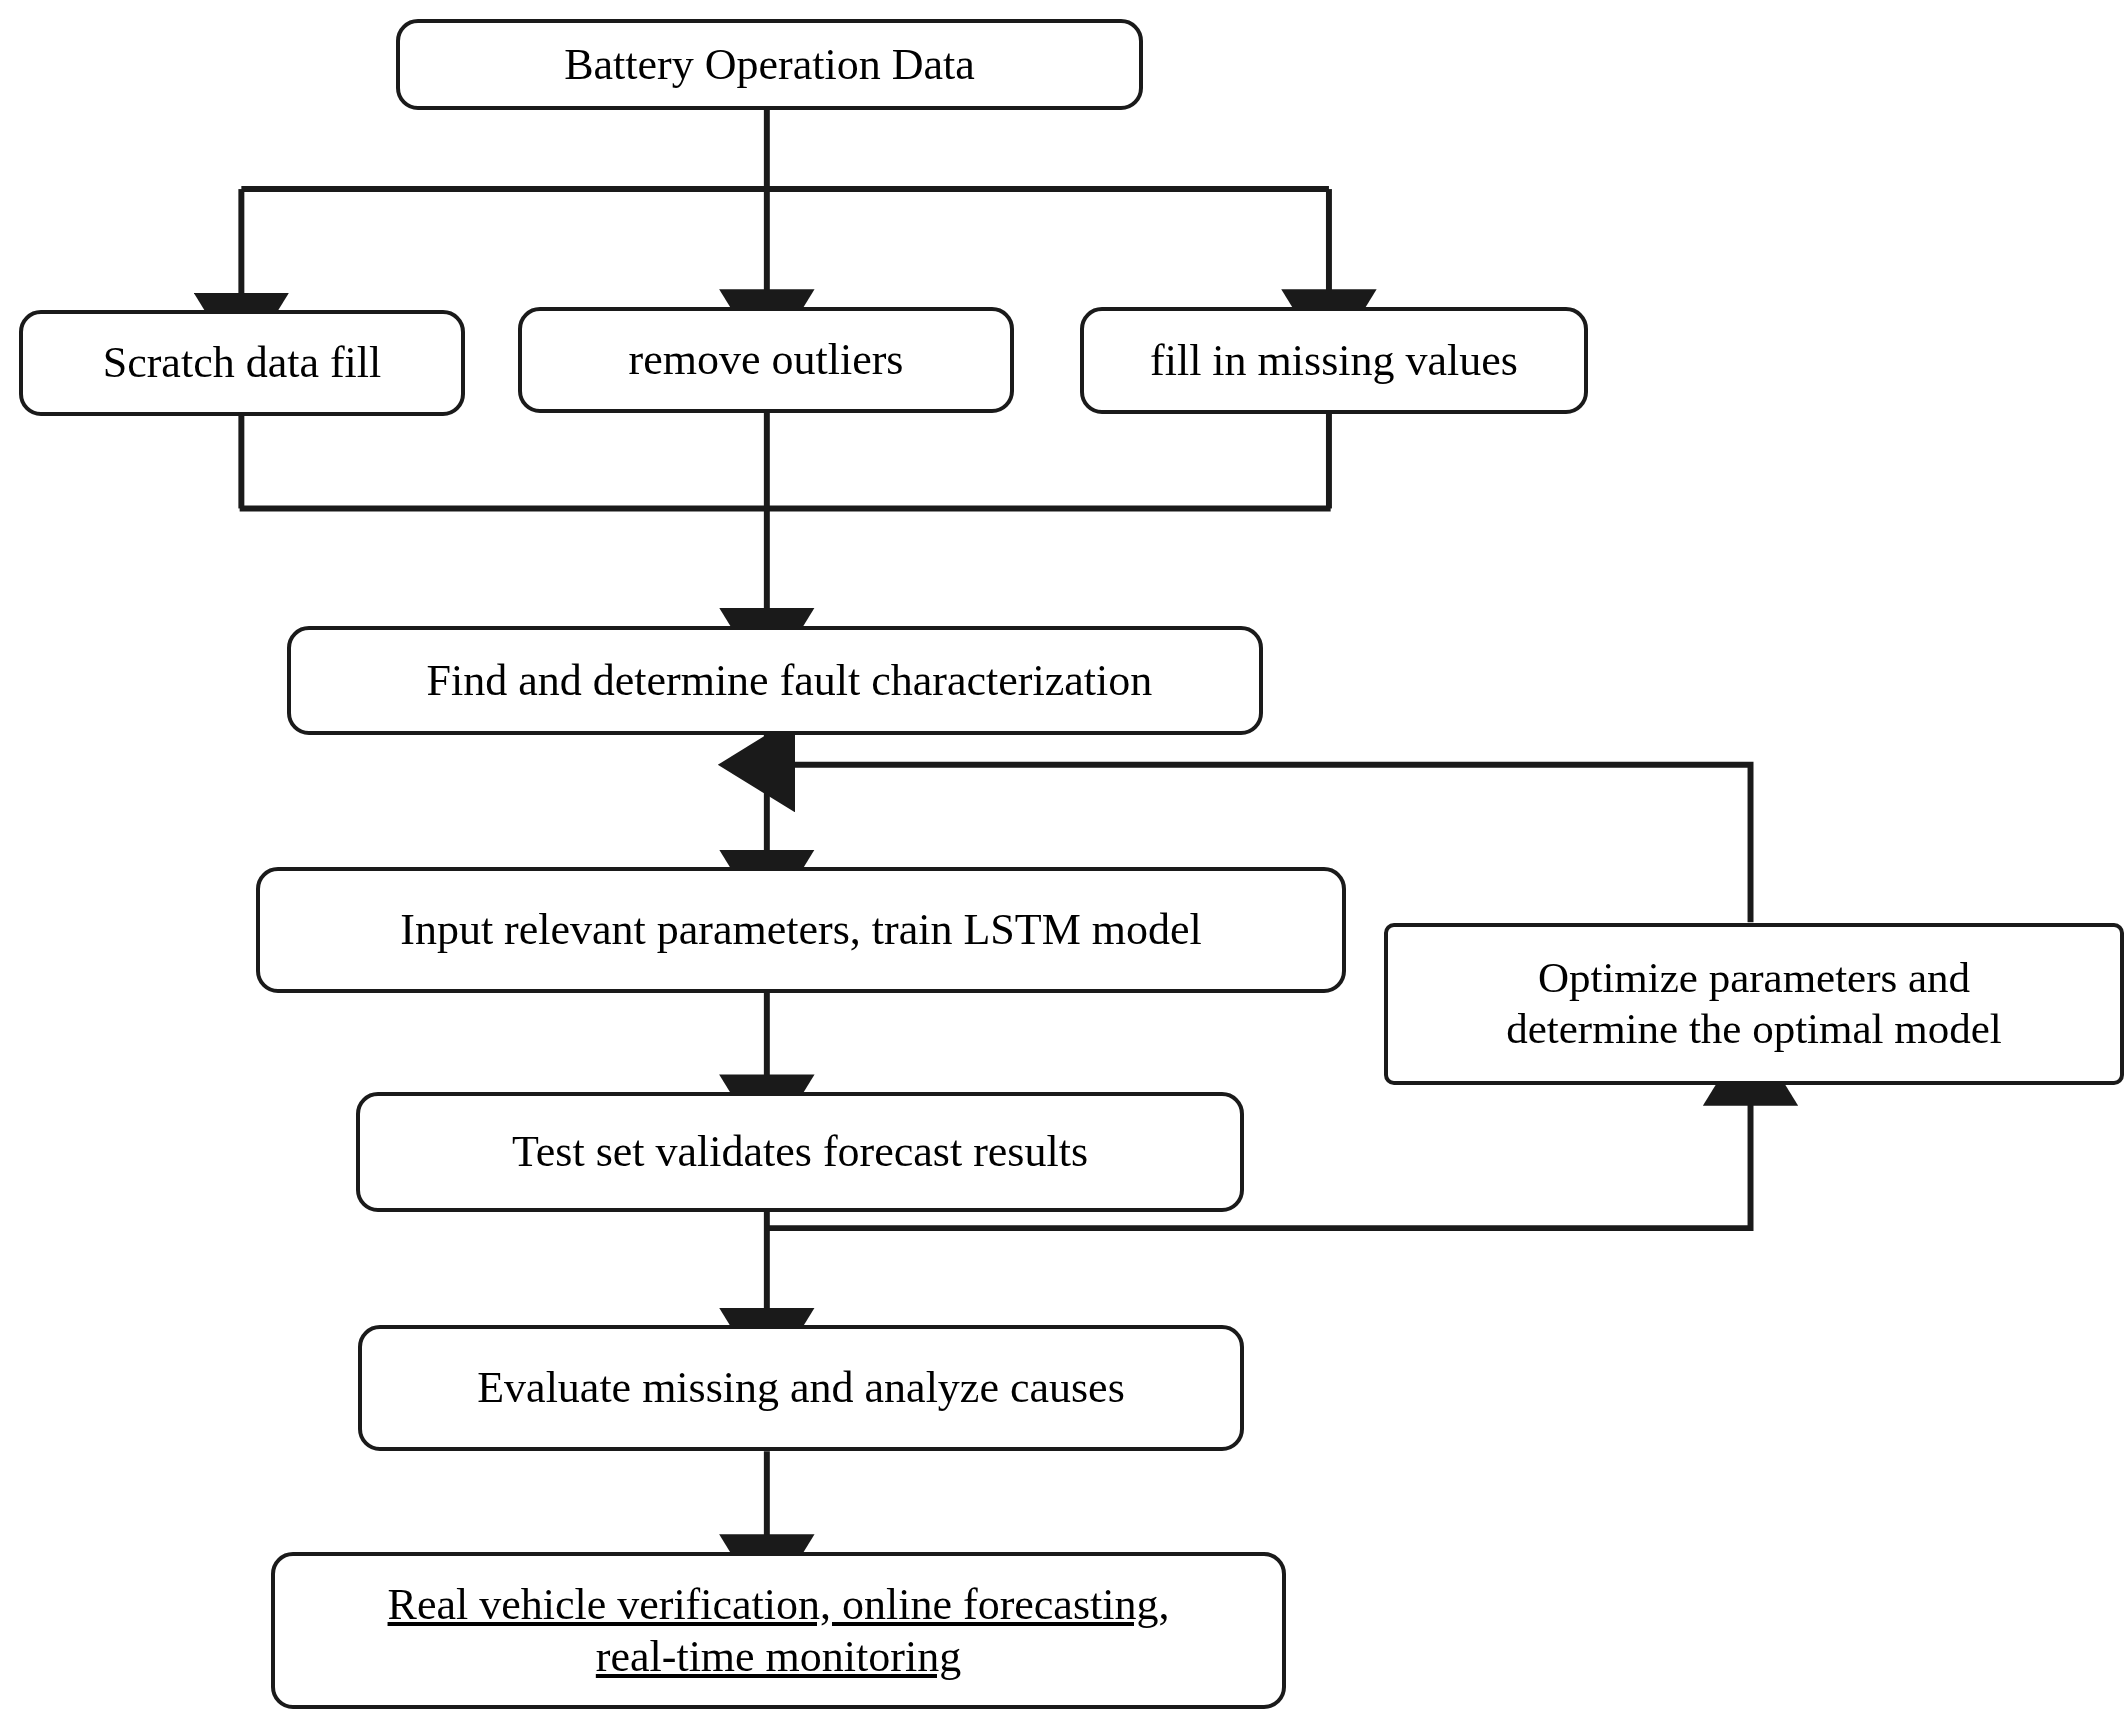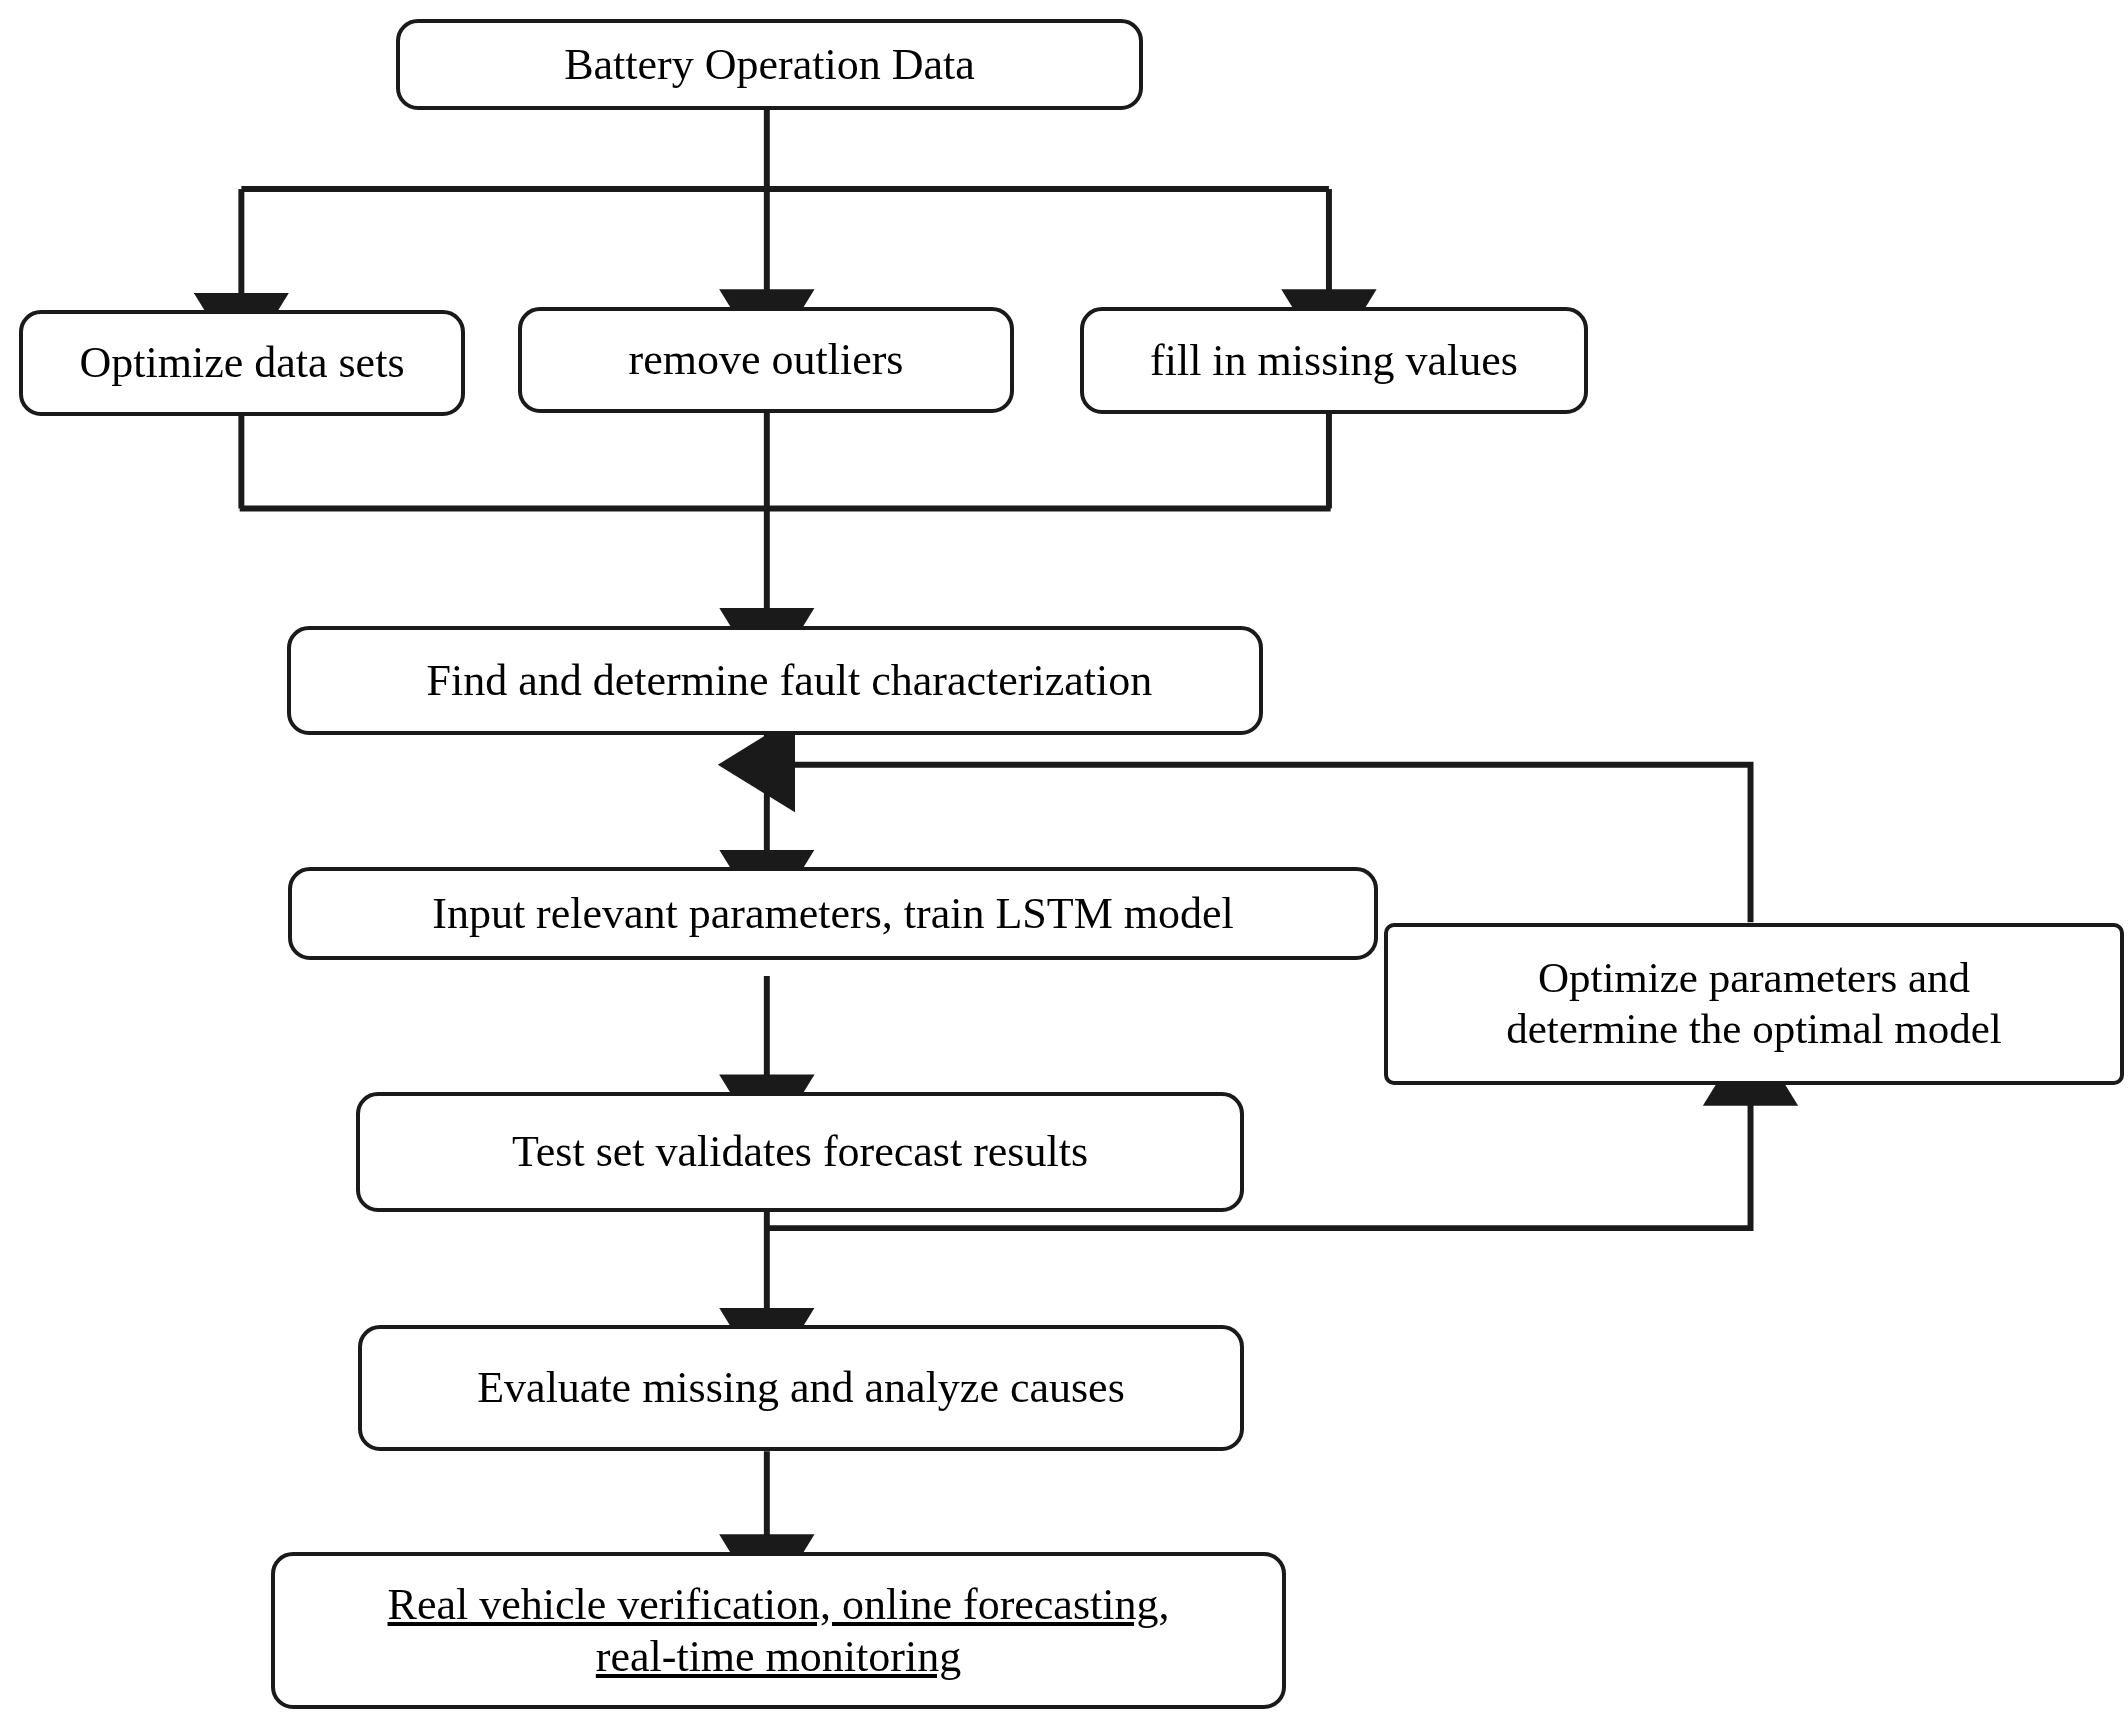--- a/index.html
+++ b/index.html
@@ -46,21 +46,21 @@
     width: 100%;
     white-space: pre-line;
   }
 
   
   .n-source      { left: 396px;  top: 19px;   width: 747px;  height: 91px; font-size: 44px; }
   .n-scratch     { left: 19px;   top: 310px;  width: 446px;  height: 106px; font-size: 44px; }
   .n-outliers    { left: 518px;  top: 307px;  width: 496px;  height: 106px; font-size: 44px; }
   .n-missing     { left: 1080px; top: 307px;  width: 508px;  height: 107px; font-size: 44px; }
   .n-fault       { left: 287px;  top: 626px;  width: 976px; height: 109px; font-size: 44px; padding-left: 44px; }
-  .n-train       { left: 256px;  top: 867px; width: 1090px; height: 93px; font-size: 44px; margin-left: 32px; }
+  .n-train       { left: 256px;  top: 867px; width: 1090px; height: 126px; font-size: 44px; }
   .n-optimize    { left: 1384px; top: 923px; width: 740px;  height: 162px; font-size: 43px; border-radius: 10px; }
   .n-test        { left: 356px;  top: 1092px; width: 888px; height: 120px; font-size: 44px; }
   .n-evaluate    { left: 358px;  top: 1325px; width: 886px; height: 126px; font-size: 44px; }
   .n-deploy      { left: 271px;  top: 1552px; width: 1015px; height: 157px; font-size: 44px; text-decoration: underline; }
 </style>
 </head>
 <body>
 
 <div id="canvas">
 
@@ -101,21 +101,21 @@
 
       <path d="M 2055,1083 L 2055,898 L 925,898" marker-end="url(#arrow)"></path>
     </g>
   </svg>
 
   <div class="node n-source">
     <span class="node-label">Battery Operation Data</span>
   </div>
 
   <div class="node n-scratch">
-    <span class="node-label">Optimize data sets</span>
+    <span class="node-label">Scratch data fill</span>
   </div>
 
   <div class="node n-missing">
     <span class="node-label">fill in missing values</span>
   </div>
 
   <div class="node n-outliers">
     <span class="node-label">remove outliers</span>
   </div>
 

